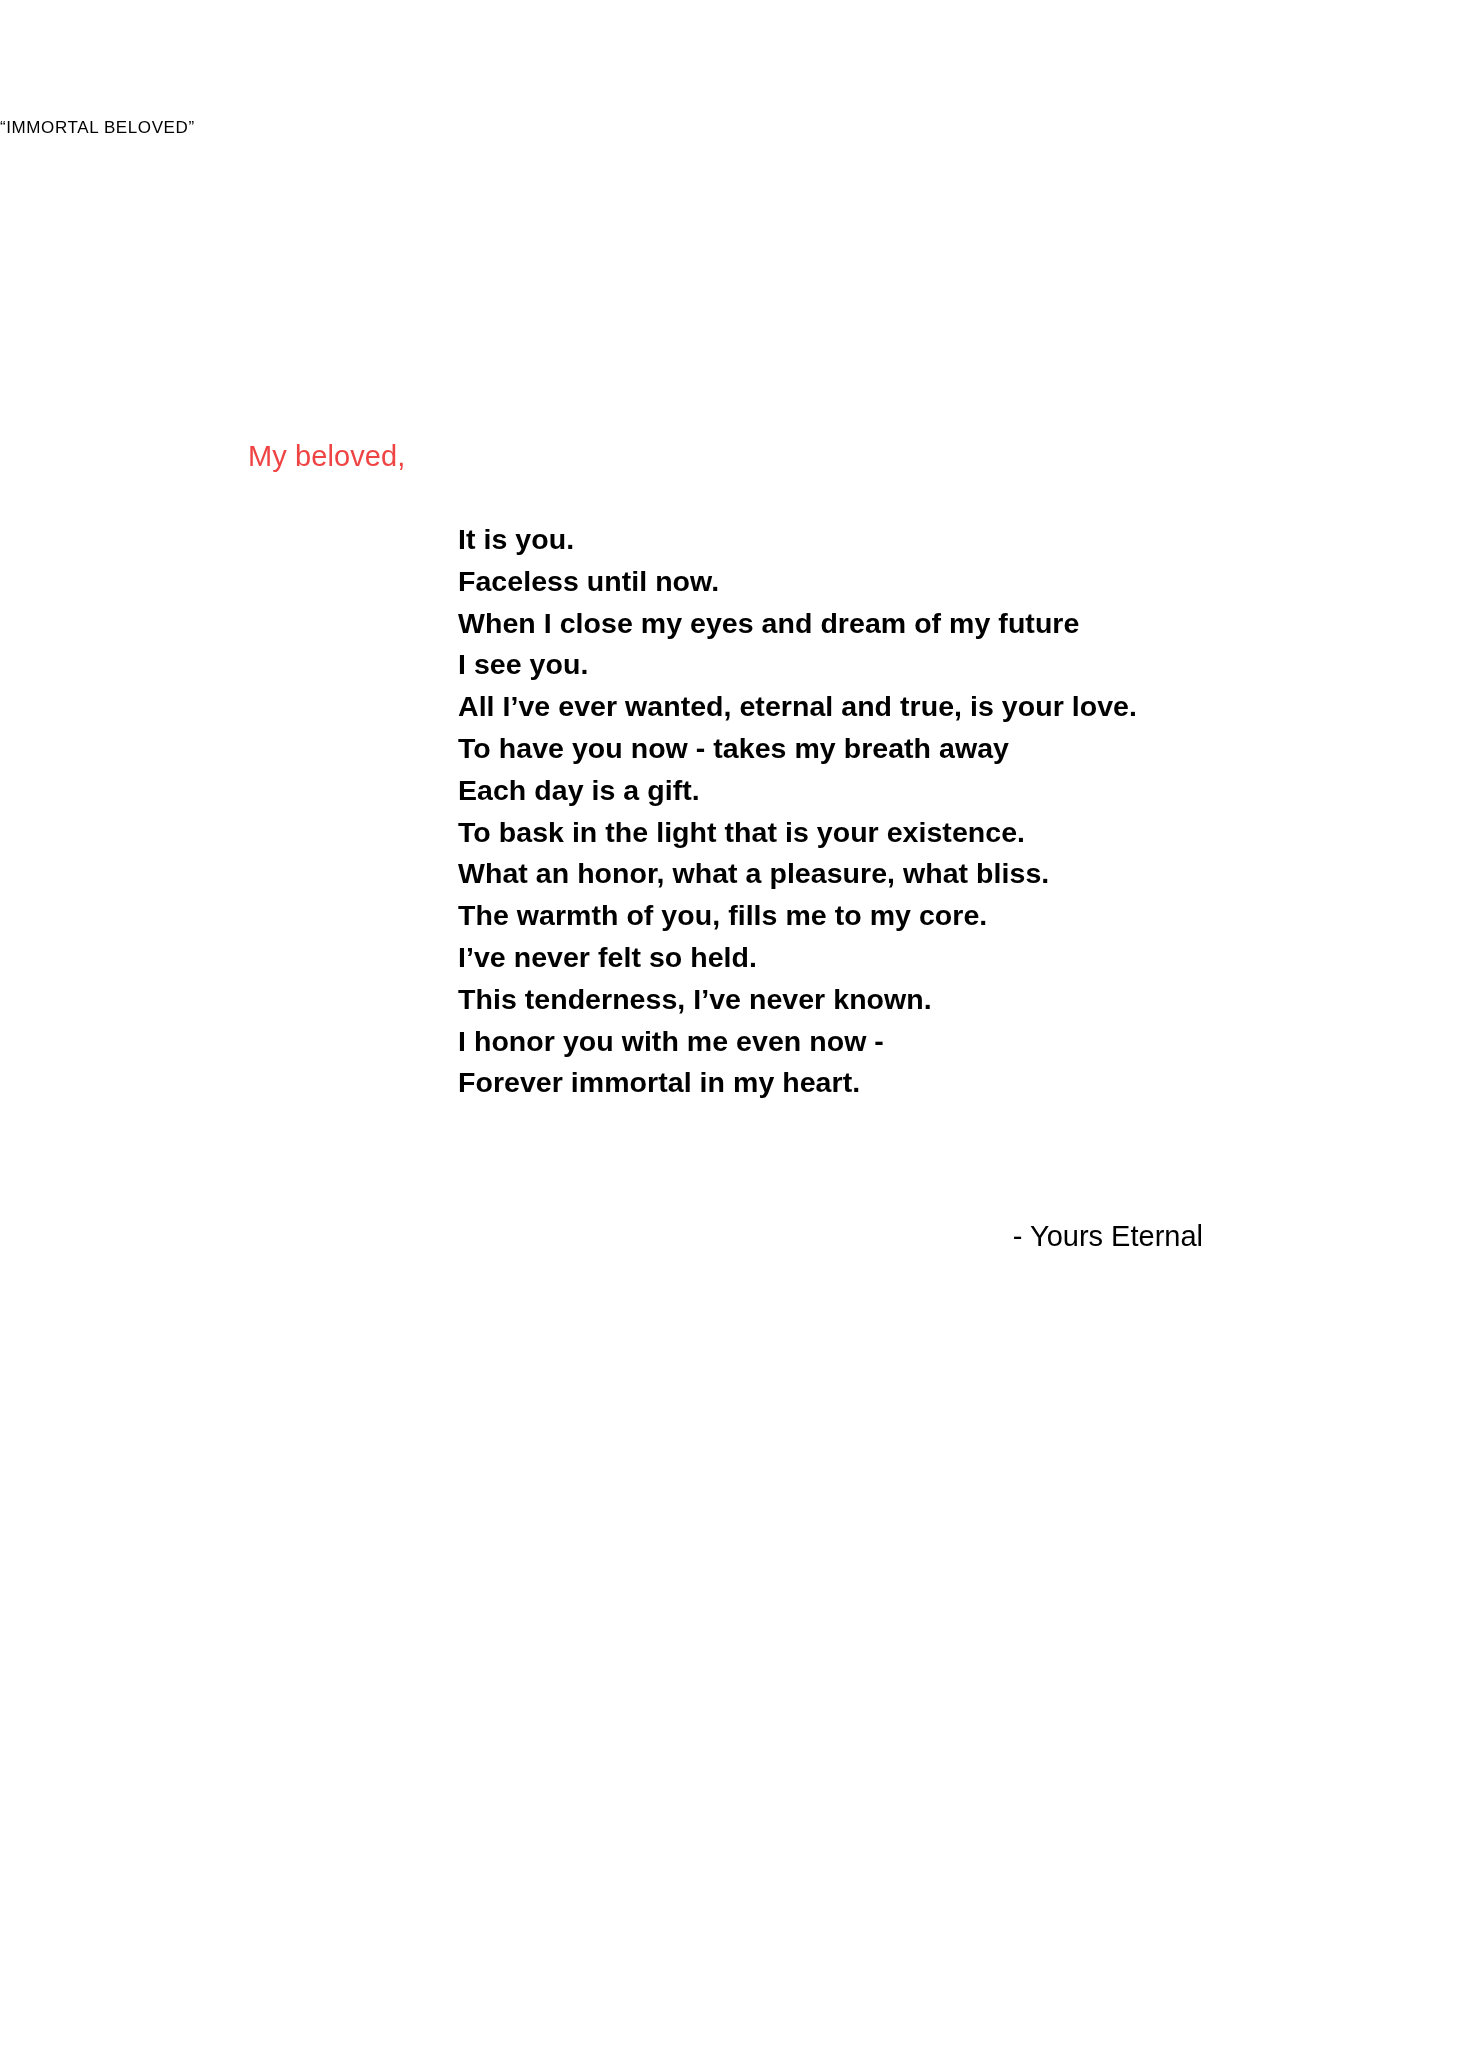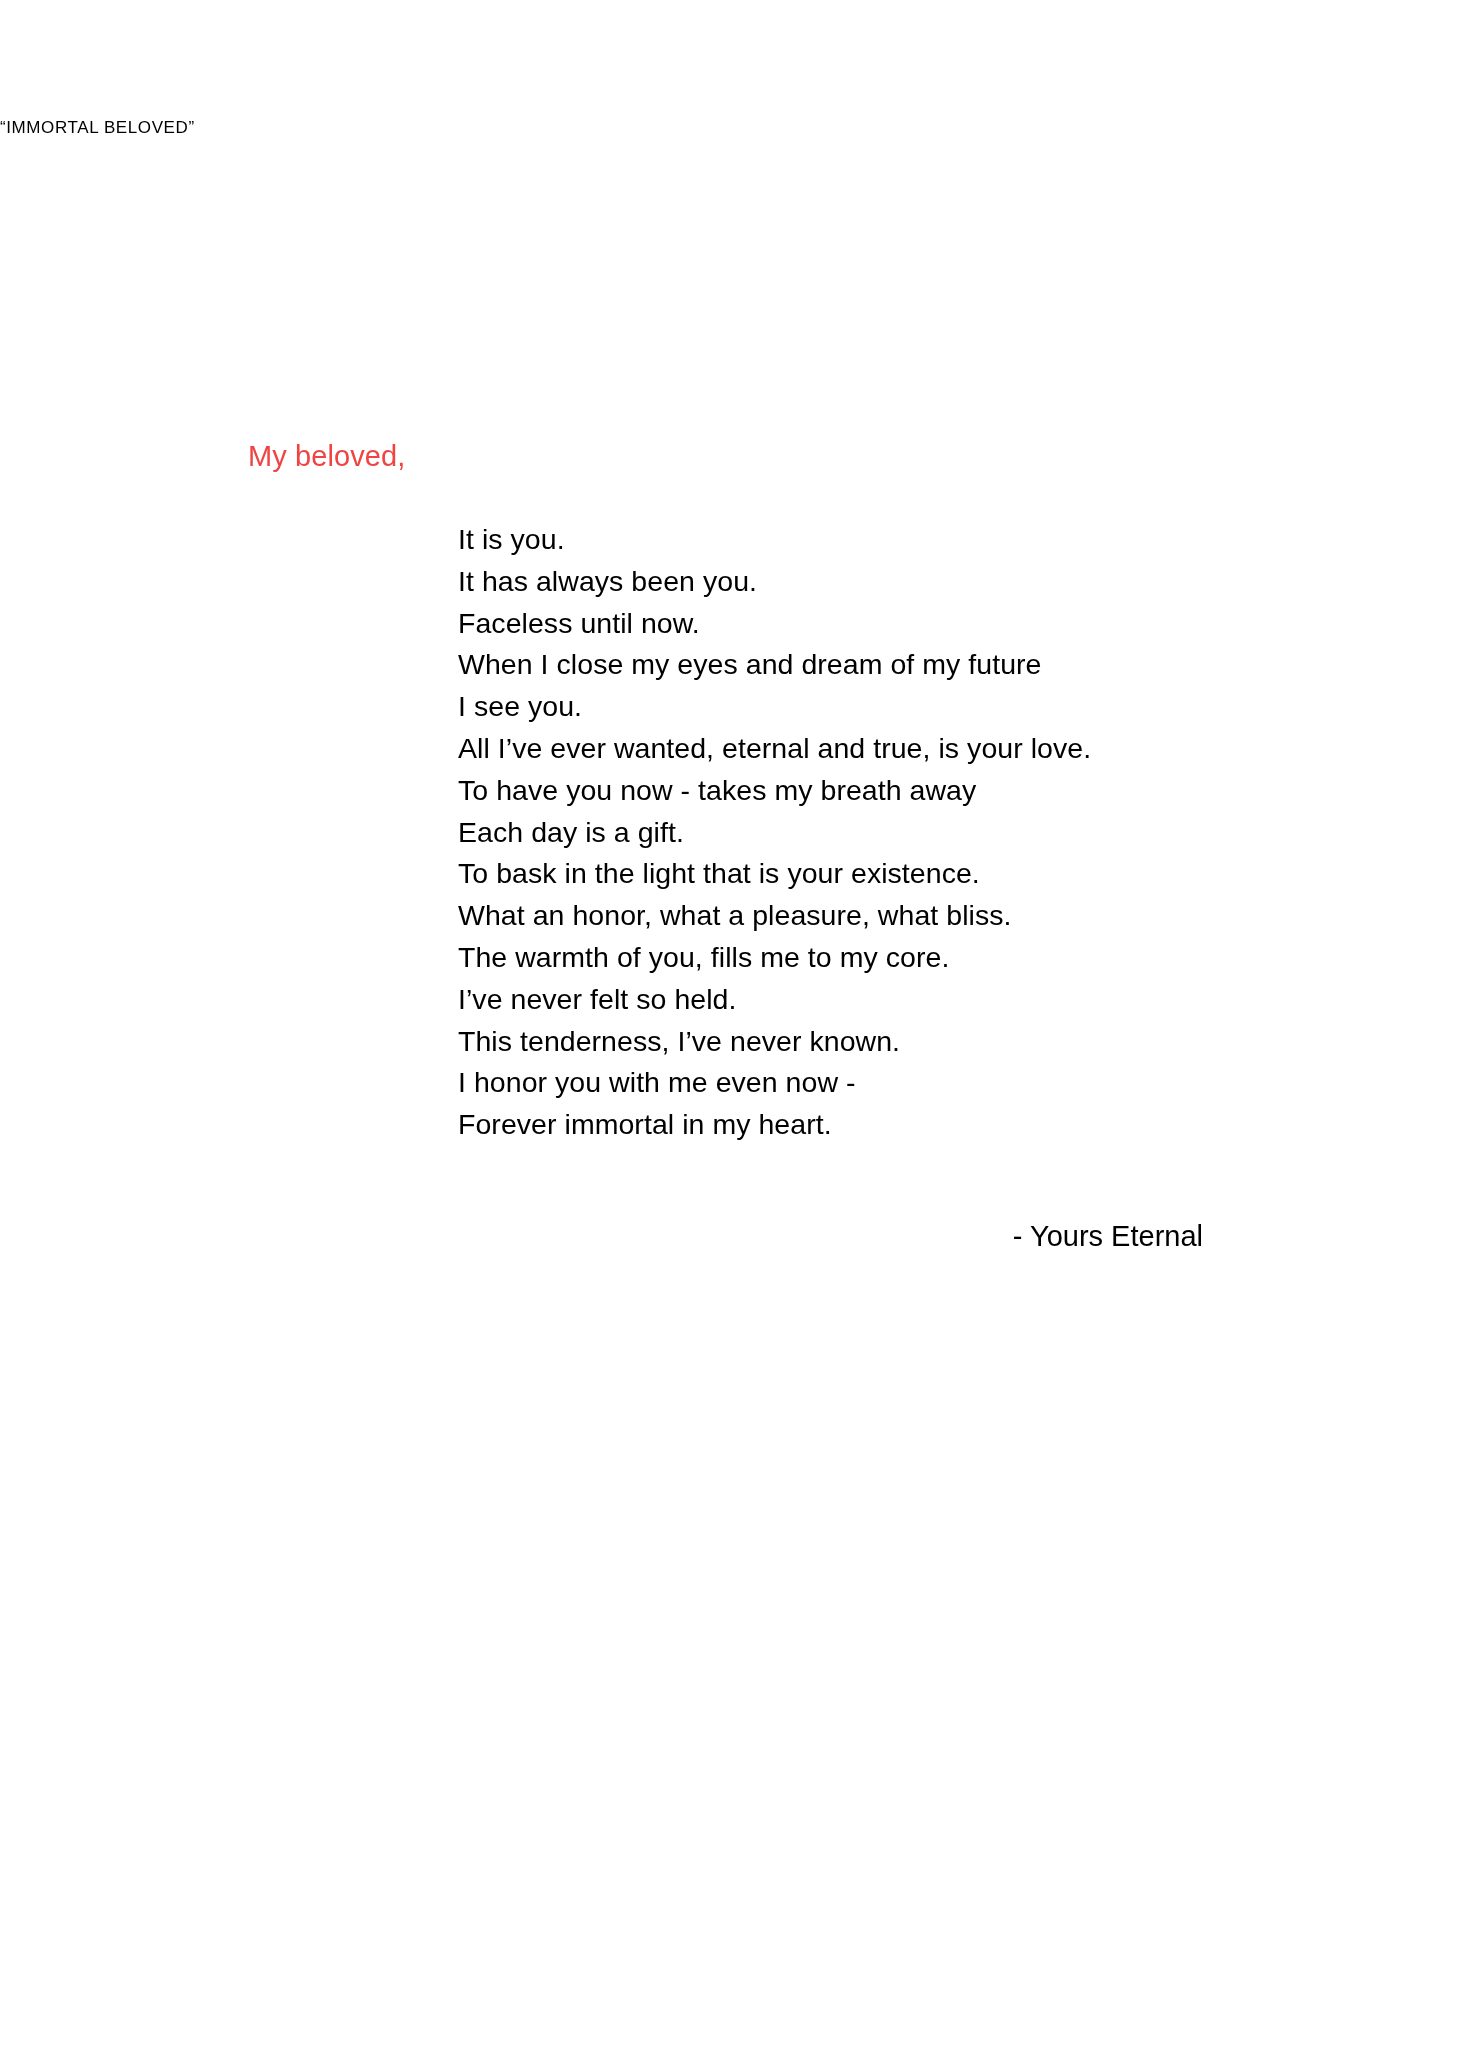--- a/index.html
+++ b/index.html
@@ -44,21 +44,21 @@
   }
   .poem {
     position: absolute;
     top: 519px;
     left: 458px;
     width: 820px;
   }
   .poem-line {
     font-size: 28.5px;
     line-height: 41.8px;
-    font-weight: 400;
+    font-weight: 700;
     color: #000000;
     white-space: pre;
     letter-spacing: 0.05px;
   }
   .signature {
     position: absolute;
     top: 1220px;
     left: 0;
     width: 1458px;
     padding-right: 255px;
@@ -74,21 +74,20 @@
 <body>
 
 <div class="page">
 
   <div class="doc-title">“IMMORTAL BELOVED”</div>
 
   <div class="salutation">My beloved,</div>
 
   <div class="poem">
     <div class="poem-line">It is you.</div>
-    <div class="poem-line">It has always been you.</div>
     <div class="poem-line">Faceless until now.</div>
     <div class="poem-line">When I close my eyes and dream of my future</div>
     <div class="poem-line">I see you.</div>
     <div class="poem-line">All I’ve ever wanted, eternal and true, is your love.</div>
     <div class="poem-line">To have you now - takes my breath away</div>
     <div class="poem-line">Each day is a gift.</div>
     <div class="poem-line">To bask in the light that is your existence.</div>
     <div class="poem-line">What an honor, what a pleasure, what bliss.</div>
     <div class="poem-line">The warmth of you, fills me to my core.</div>
     <div class="poem-line">I’ve never felt so held.</div>

